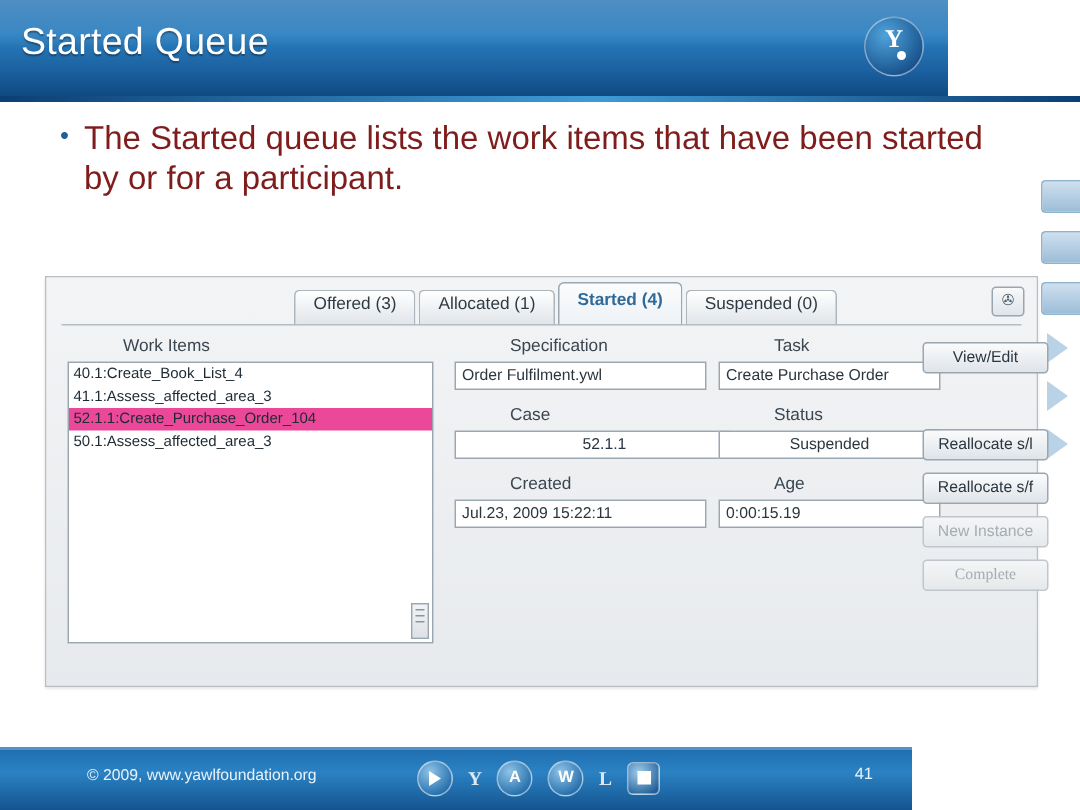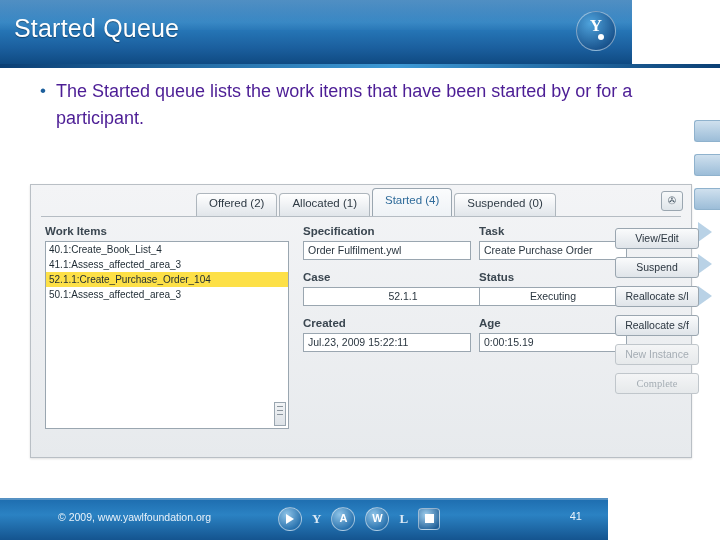--- a/index.html
+++ b/index.html
@@ -95,22 +95,22 @@
     align-items: flex-start;
   }
   .bullet-dot {
     width: 16px;
     font-size: 17px;
     color: #1c5f9c;
     line-height: 26px;
   }
   .bullet-text {
     flex: 1;
-    font-size: 18px;
-    color: #4c1d95;
+    font-size: 22px;
+    color: #7f1d1d;
     line-height: 27px;
   }
   
   .edge-tabs {
     position: absolute;
     right: 0;
     top: 120px;
     width: 30px;
   }
   .edge-tab {
@@ -166,20 +166,21 @@
     border: 1px solid #aeb6bd;
     border-bottom: none;
     border-radius: 4px 4px 0 0;
   }
   .tab.active {
     height: 23px;
     padding-top: 5px;
     color: #2f6b9a;
     background: linear-gradient(to bottom, #fbfcfd, #eef2f6);
     border-color: #9aa6b0;
+    font-weight: bold;
   }
   .tabs-rule {
     position: absolute;
     left: 10px;
     top: 31px;
     width: 640px;
     height: 1px;
     background: #b5bcc3;
   }
   .corner-icon {
@@ -193,40 +194,41 @@
     background: linear-gradient(to bottom, #f7f9fa, #dfe5ea);
     color: #4a5a67;
     font-size: 10px;
     text-align: center;
     line-height: 18px;
   }
   .sec-label {
     position: absolute;
     font-size: 11.5px;
     color: #3a4650;
-    font-weight: bold;
+    font-weight: normal;
+    margin-left: 37px;
   }
   .listbox {
     position: absolute;
     left: 14px;
     top: 56px;
     width: 242px;
     height: 186px;
     background: #ffffff;
     border: 1px solid #9aa6b0;
   }
   .listbox .row {
     font-size: 10px;
     color: #1d2a33;
     padding: 2px 3px;
     white-space: nowrap;
     overflow: hidden;
   }
   .listbox .row.sel {
-    background: #fde047;
+    background: #ec4899;
   }
   .scroll-grip {
     position: absolute;
     right: 2px;
     bottom: 2px;
     width: 10px;
     height: 22px;
     border: 1px solid #9aa6b0;
     background: linear-gradient(to bottom, #f2f4f6, #dde2e7);
   }
@@ -376,21 +378,21 @@
     <div class="edge-arrow"></div>
     <div class="edge-arrow"></div>
   </div>
 
   <div class="shot">
     <div class="shot-inner">
 
       <div class="corner-icon">✇</div>
 
       <div class="tabs">
-        <div class="tab">Offered (2)</div>
+        <div class="tab">Offered (3)</div>
         <div class="tab">Allocated (1)</div>
         <div class="tab active">Started (4)</div>
         <div class="tab">Suspended (0)</div>
       </div>
       <div class="tabs-rule"></div>
 
       <div class="sec-label" style="left:14px; top:40px;">Work Items</div>
       <div class="listbox">
         <div class="row">40.1:Create_Book_List_4</div>
         <div class="row">41.1:Assess_affected_area_3</div>
@@ -406,30 +408,29 @@
       <div class="sec-label" style="left:272px; top:40px;">Specification</div>
       <div class="field" style="left:272px; top:56px; width:158px;">Order Fulfilment.ywl</div>
 
       <div class="sec-label" style="left:448px; top:40px;">Task</div>
       <div class="field" style="left:448px; top:56px; width:138px;">Create Purchase Order</div>
 
       <div class="sec-label" style="left:272px; top:86px;">Case</div>
       <div class="field" style="left:272px; top:102px; width:158px; text-align:center;padding-left:20px;">52.1.1</div>
 
       <div class="sec-label" style="left:448px; top:86px;">Status</div>
-      <div class="field" style="left:448px; top:102px; width:138px; text-align:center;">Executing</div>
+      <div class="field" style="left:448px; top:102px; width:138px; text-align:center;">Suspended</div>
 
       <div class="sec-label" style="left:272px; top:132px;">Created</div>
       <div class="field" style="left:272px; top:148px; width:158px;">Jul.23, 2009 15:22:11</div>
 
       <div class="sec-label" style="left:448px; top:132px;">Age</div>
       <div class="field" style="left:448px; top:148px; width:138px;">0:00:15.19</div>
 
       <div class="btn" style="left:548px; top:43px;">View/Edit</div>
-      <div class="btn" style="left:548px; top:72px;">Suspend</div>
       <div class="btn" style="left:548px; top:101px;">Reallocate s/l</div>
       <div class="btn" style="left:548px; top:130px;">Reallocate s/f</div>
       <div class="btn disabled" style="left:548px; top:159px;">New Instance</div>
       <div class="btn disabled" style="left:548px; top:188px;font-family:Liberation Serif, serif;">Complete</div>
 
     </div>
   </div>
 
   <div class="footer">
     <div class="footer-rule"></div>

